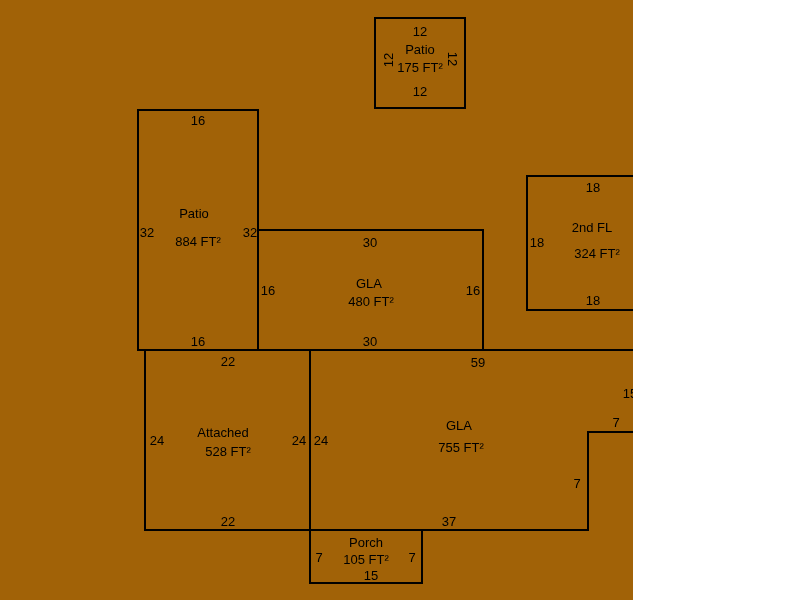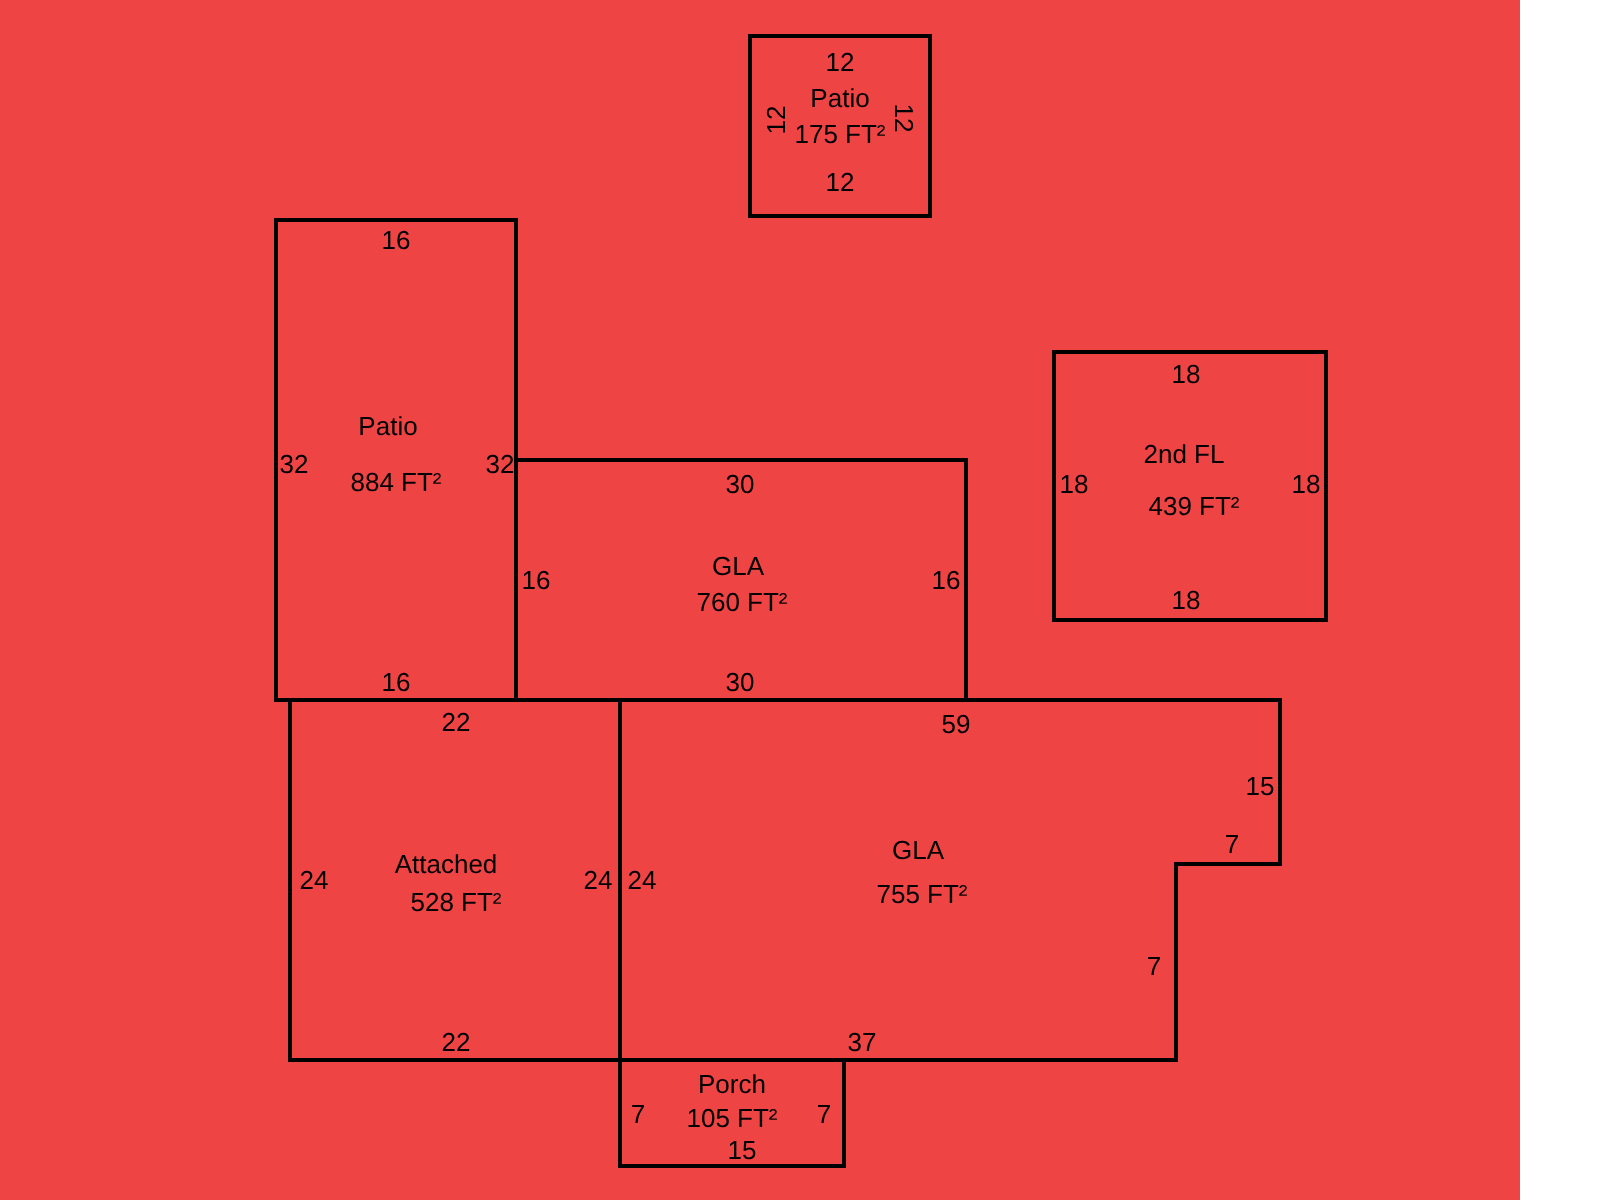--- a/index.html
+++ b/index.html
@@ -2,23 +2,23 @@
 <html><head>
 <meta charset="utf-8">
 <style>
   html, body {
     margin: 0;
     padding: 0;
     background: #ffffff;
   }
   .canvas {
     position: relative;
-    width: 760px;
+    width: 633px;
     height: 600px;
-    background: #ef4444;
+    background: #a16207;
     font-family: "Liberation Sans", sans-serif;
     overflow: hidden;
   }
   .canvas svg {
     position: absolute;
     left: 0;
     top: 0;
   }
   .lbl {
     position: absolute;
@@ -61,47 +61,47 @@
 
   <span class="lbl" style="left:198px;top:120px">16</span>
   <span class="lbl" style="left:194px;top:213px">Patio</span>
   <span class="lbl" style="left:198px;top:241px">884 FT²</span>
   <span class="lbl" style="left:147px;top:232px">32</span>
   <span class="lbl" style="left:250px;top:232px">32</span>
   <span class="lbl" style="left:198px;top:341px">16</span>
 
   <span class="lbl" style="left:370px;top:242px">30</span>
   <span class="lbl" style="left:369px;top:283px">GLA</span>
-  <span class="lbl" style="left:371px;top:301px">760 FT²</span>
+  <span class="lbl" style="left:371px;top:301px">480 FT²</span>
   <span class="lbl" style="left:268px;top:290px">16</span>
   <span class="lbl" style="left:473px;top:290px">16</span>
   <span class="lbl" style="left:370px;top:341px">30</span>
 
   <span class="lbl" style="left:593px;top:187px">18</span>
   <span class="lbl" style="left:592px;top:227px">2nd FL</span>
-  <span class="lbl" style="left:597px;top:253px">439 FT²</span>
+  <span class="lbl" style="left:597px;top:253px">324 FT²</span>
   <span class="lbl" style="left:537px;top:242px">18</span>
   <span class="lbl" style="left:653px;top:242px">18</span>
   <span class="lbl" style="left:593px;top:300px">18</span>
 
   <span class="lbl" style="left:228px;top:361px">22</span>
   <span class="lbl" style="left:223px;top:432px">Attached</span>
   <span class="lbl" style="left:228px;top:451px">528 FT²</span>
   <span class="lbl" style="left:157px;top:440px">24</span>
   <span class="lbl" style="left:299px;top:440px">24</span>
   <span class="lbl" style="left:228px;top:521px">22</span>
 
   <span class="lbl" style="left:478px;top:362px">59</span>
   <span class="lbl" style="left:459px;top:425px">GLA</span>
   <span class="lbl" style="left:461px;top:447px">755 FT²</span>
   <span class="lbl" style="left:321px;top:440px">24</span>
   <span class="lbl" style="left:630px;top:393px">15</span>
   <span class="lbl" style="left:616px;top:422px">7</span>
   <span class="lbl" style="left:577px;top:483px">7</span>
-  <span class="lbl" style="left:431px;top:521px">37</span>
+  <span class="lbl" style="left:449px;top:521px">37</span>
 
   <span class="lbl" style="left:366px;top:542px">Porch</span>
   <span class="lbl" style="left:366px;top:559px">105 FT²</span>
   <span class="lbl" style="left:319px;top:557px">7</span>
   <span class="lbl" style="left:412px;top:557px">7</span>
   <span class="lbl" style="left:371px;top:575px">15</span>
 
 </div>
 
 </body></html>

